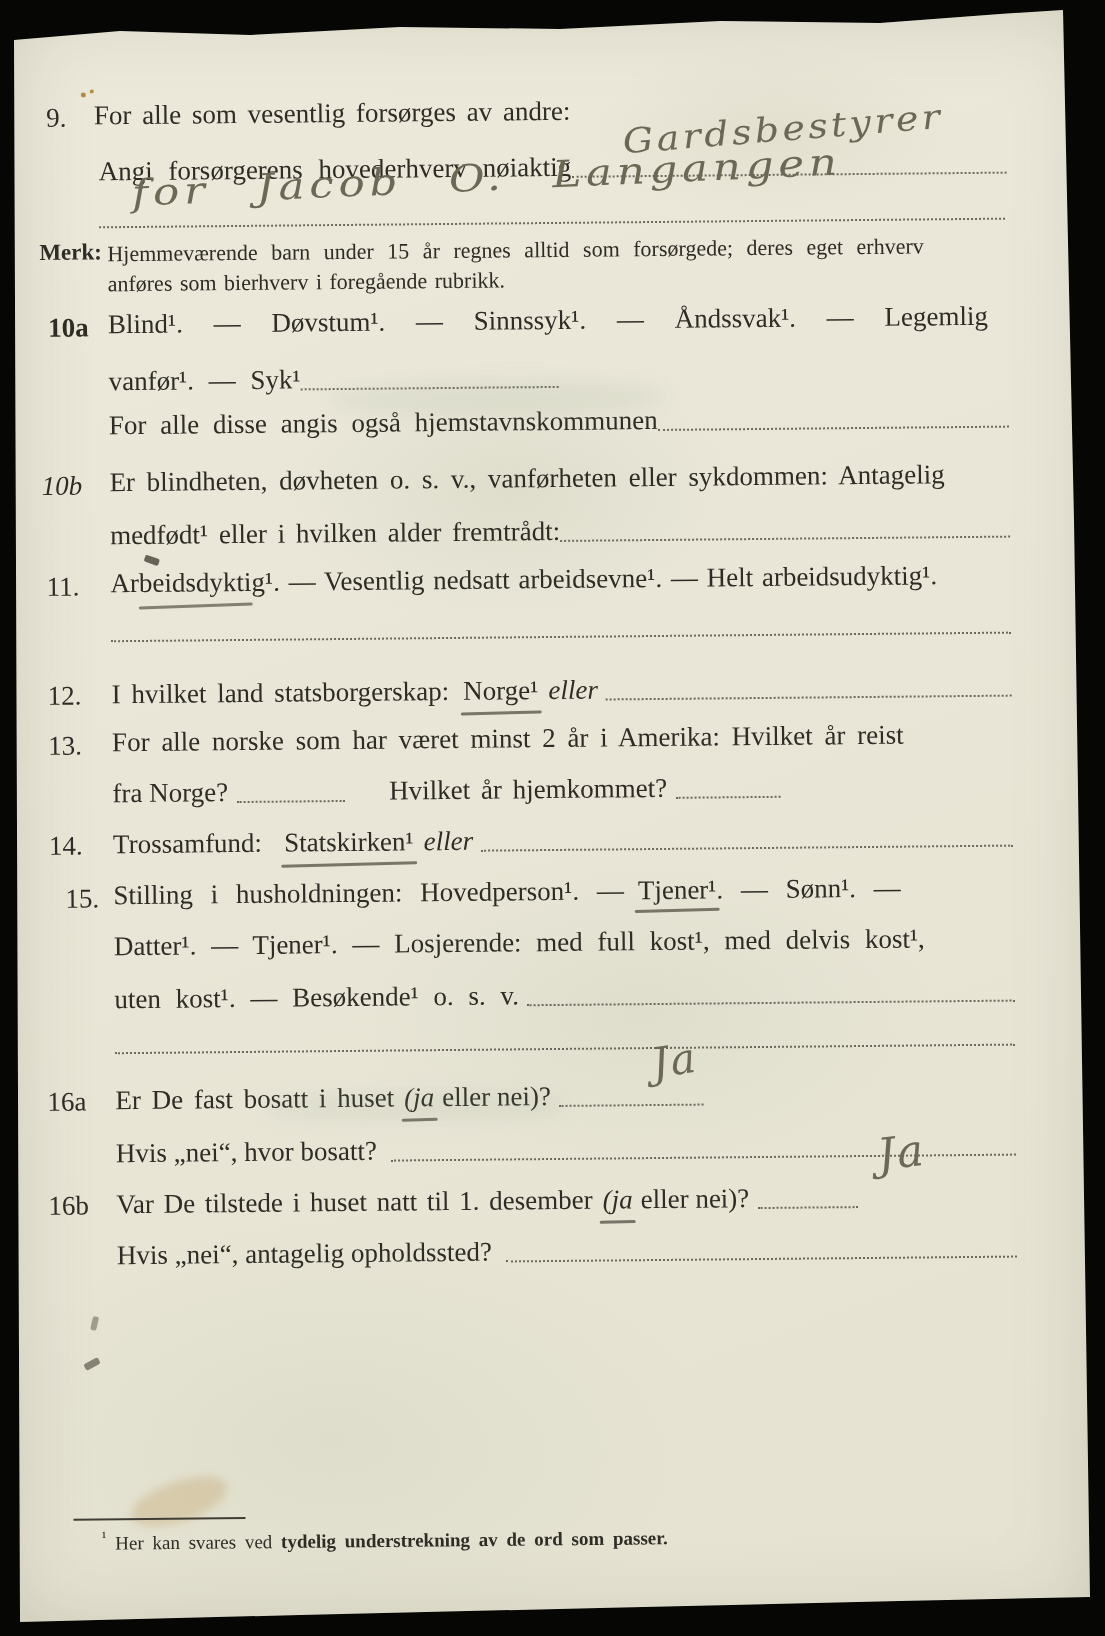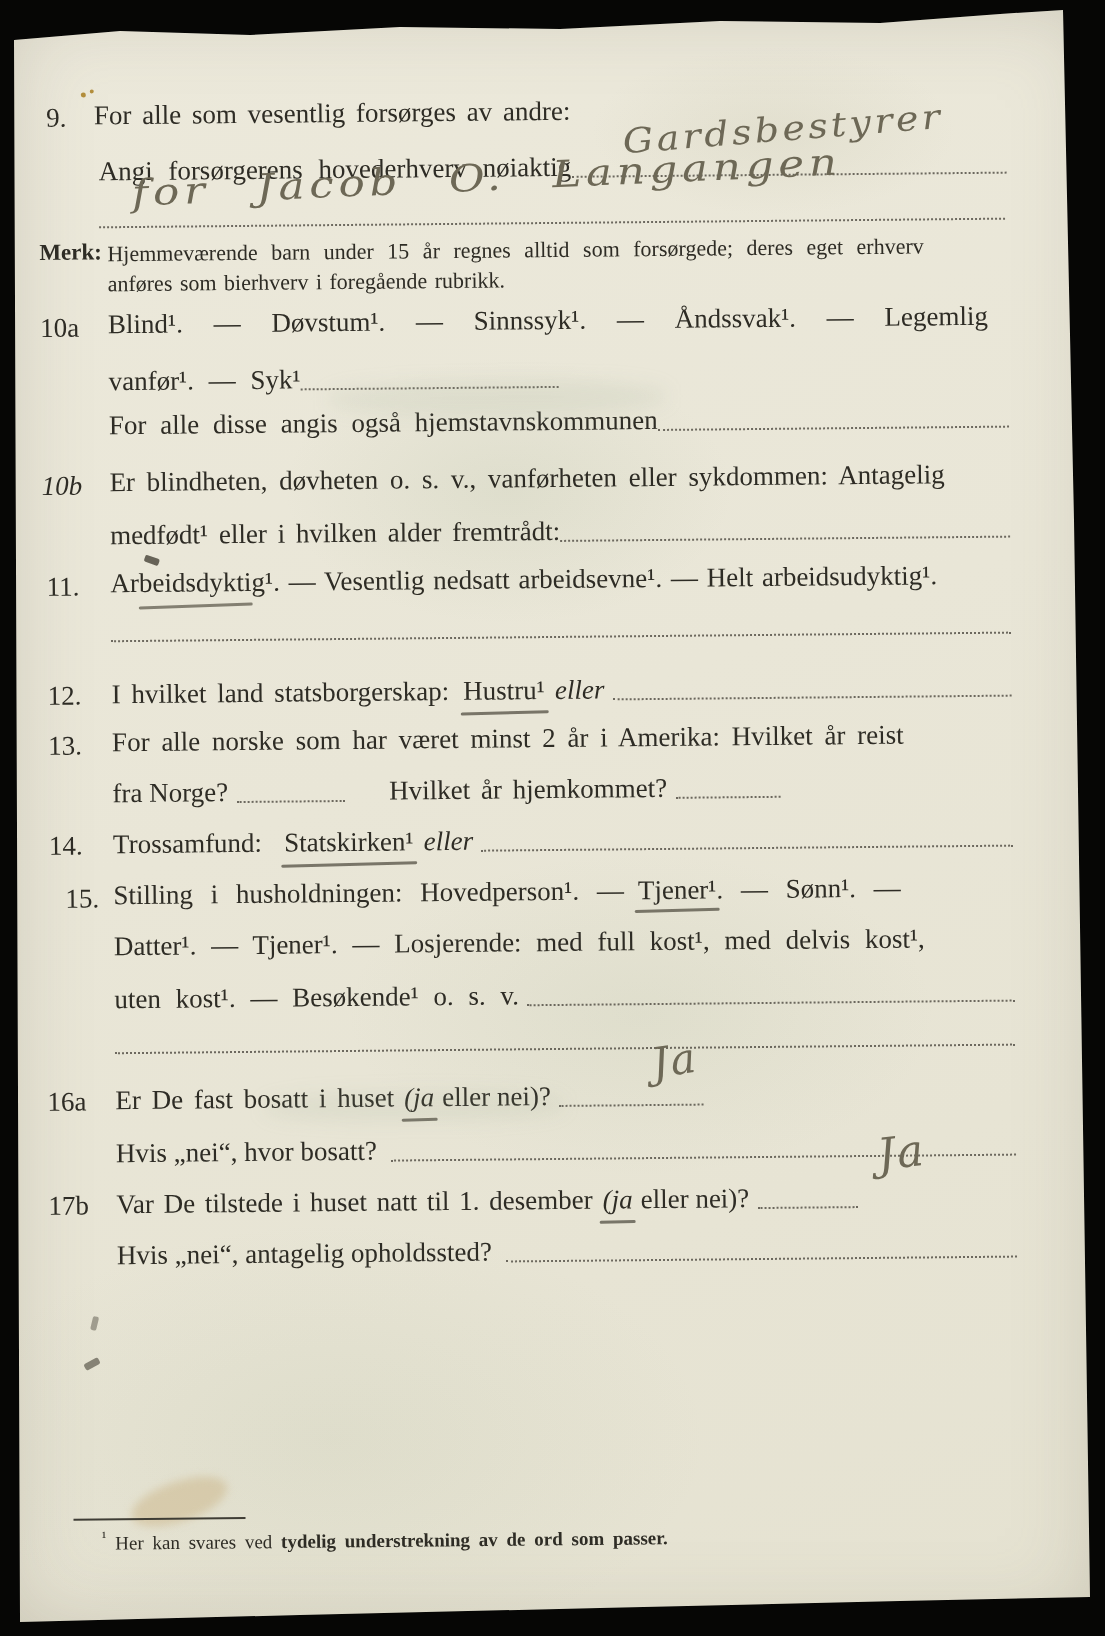--- a/index.html
+++ b/index.html
@@ -76,21 +76,21 @@
       <span class="t" style="word-spacing:9px;">Angi forsørgerens hovederhverv nøiaktig</span>
       <span class="leader"></span>
     </div>
     <div class="abs hand" style="left:138px;top:168px;font-size:37px;letter-spacing:4px;word-spacing:24px;transform:rotate(-2deg) scaleX(1.18);">for Jacob O. Langangen</div>
     <div class="dotline" style="left:104px;top:222px;width:906px;"></div>
 
     <div class="abs merk bold" style="left:44px;top:234px;font-size:23px;">Merk:</div>
     <div class="abs merk" style="left:112px;top:236px;word-spacing:8px;">Hjemmeværende barn under 15 år regnes alltid som forsørgede; deres eget erhverv</div>
     <div class="abs merk" style="left:112px;top:266px;word-spacing:2px;">anføres som bierhverv i foregående rubrikk.</div>
 
-    <div class="abs num" style="left:44px;top:306px;">10a</div>
+    <div class="abs num" style="left:52px;top:306px;font-weight:bold;">10a</div>
     <div class="abs txt" style="left:112px;top:303px;word-spacing:24px;">Blind¹. — Døvstum¹. — Sinnssyk¹. — Åndssvak¹. — Legemlig</div>
     <div class="row" style="left:112px;top:358px;width:450px;">
       <span class="t" style="word-spacing:8px;">vanfør¹. — Syk¹</span>
       <span class="leader"></span>
     </div>
     <div class="row" style="left:112px;top:402px;width:900px;">
       <span class="t" style="word-spacing:7px;">For alle disse angis også hjemstavnskommunen</span>
       <span class="leader"></span>
     </div>
 
@@ -103,21 +103,21 @@
 
     <div class="abs num" style="left:48px;top:565px;">11.</div>
     <div class="abs txt" style="left:112px;top:562px;word-spacing:2px;"><span>Arbeidsdyktig¹</span><span>. — Vesentlig nedsatt arbeidsevne¹. — Helt arbeidsudyktig¹.</span></div>
     <div class="speck" style="left:146px;top:553px;width:15px;height:7px;transform:rotate(20deg);"></div>
     <div class="stroke" style="left:140px;top:601px;width:114px;height:3px;transform:rotate(-1.5deg);"></div>
     <div class="dotline" style="left:112px;top:636px;width:900px;"></div>
 
     <div class="abs num" style="left:48px;top:674px;">12.</div>
     <div class="row" style="left:112px;top:671px;width:900px;">
       <span class="t" style="word-spacing:4px;">I hvilket land statsborgerskap:</span>
-      <span class="t punder sp-l14">Hustru¹</span>
+      <span class="t punder sp-l14">Norge¹</span>
       <span class="t sp-l10">eller</span>
       <span class="leader sp-l8"></span>
     </div>
 
     <div class="abs num" style="left:48px;top:724px;">13.</div>
     <div class="abs txt" style="left:112px;top:721px;word-spacing:5px;">For alle norske som har været minst 2 år i Amerika: Hvilket år reist</div>
     <div class="row" style="left:112px;top:770px;width:800px;">
       <span class="t">fra Norge?</span>
       <span class="leader fw sp-l8" style="width:108px;"></span>
       <span class="t sp-l45" style="word-spacing:4px;">Hvilket år hjemkommet?</span>
@@ -147,21 +147,21 @@
       <span class="t punder sp-l10">(ja</span>
       <span class="t sp-l8">eller nei)?</span>
       <span class="leader fw sp-l8" style="width:145px;"></span>
     </div>
     <div class="abs hand" style="left:652px;top:1040px;font-size:42px;letter-spacing:2px;transform:rotate(-8deg);">Ja</div>
     <div class="row" style="left:112px;top:1130px;width:900px;">
       <span class="t">Hvis „nei“, hvor bosatt?</span>
       <span class="leader sp-l14"></span>
     </div>
 
-    <div class="abs num" style="left:44px;top:1184px;">17b</div>
+    <div class="abs num" style="left:44px;top:1184px;">16b</div>
     <div class="row" style="left:112px;top:1181px;">
       <span class="t" style="word-spacing:3px;">Var De tilstede i huset natt til 1. desember</span>
       <span class="t punder sp-l10">(ja</span>
       <span class="t sp-l8">eller nei)?</span>
       <span class="leader fw sp-l8" style="width:100px;"></span>
     </div>
     <div class="abs hand" style="left:876px;top:1132px;font-size:44px;letter-spacing:2px;transform:rotate(-6deg);">Ja</div>
     <div class="row" style="left:112px;top:1232px;width:900px;">
       <span class="t">Hvis „nei“, antagelig opholdssted?</span>
       <span class="leader sp-l14"></span>

